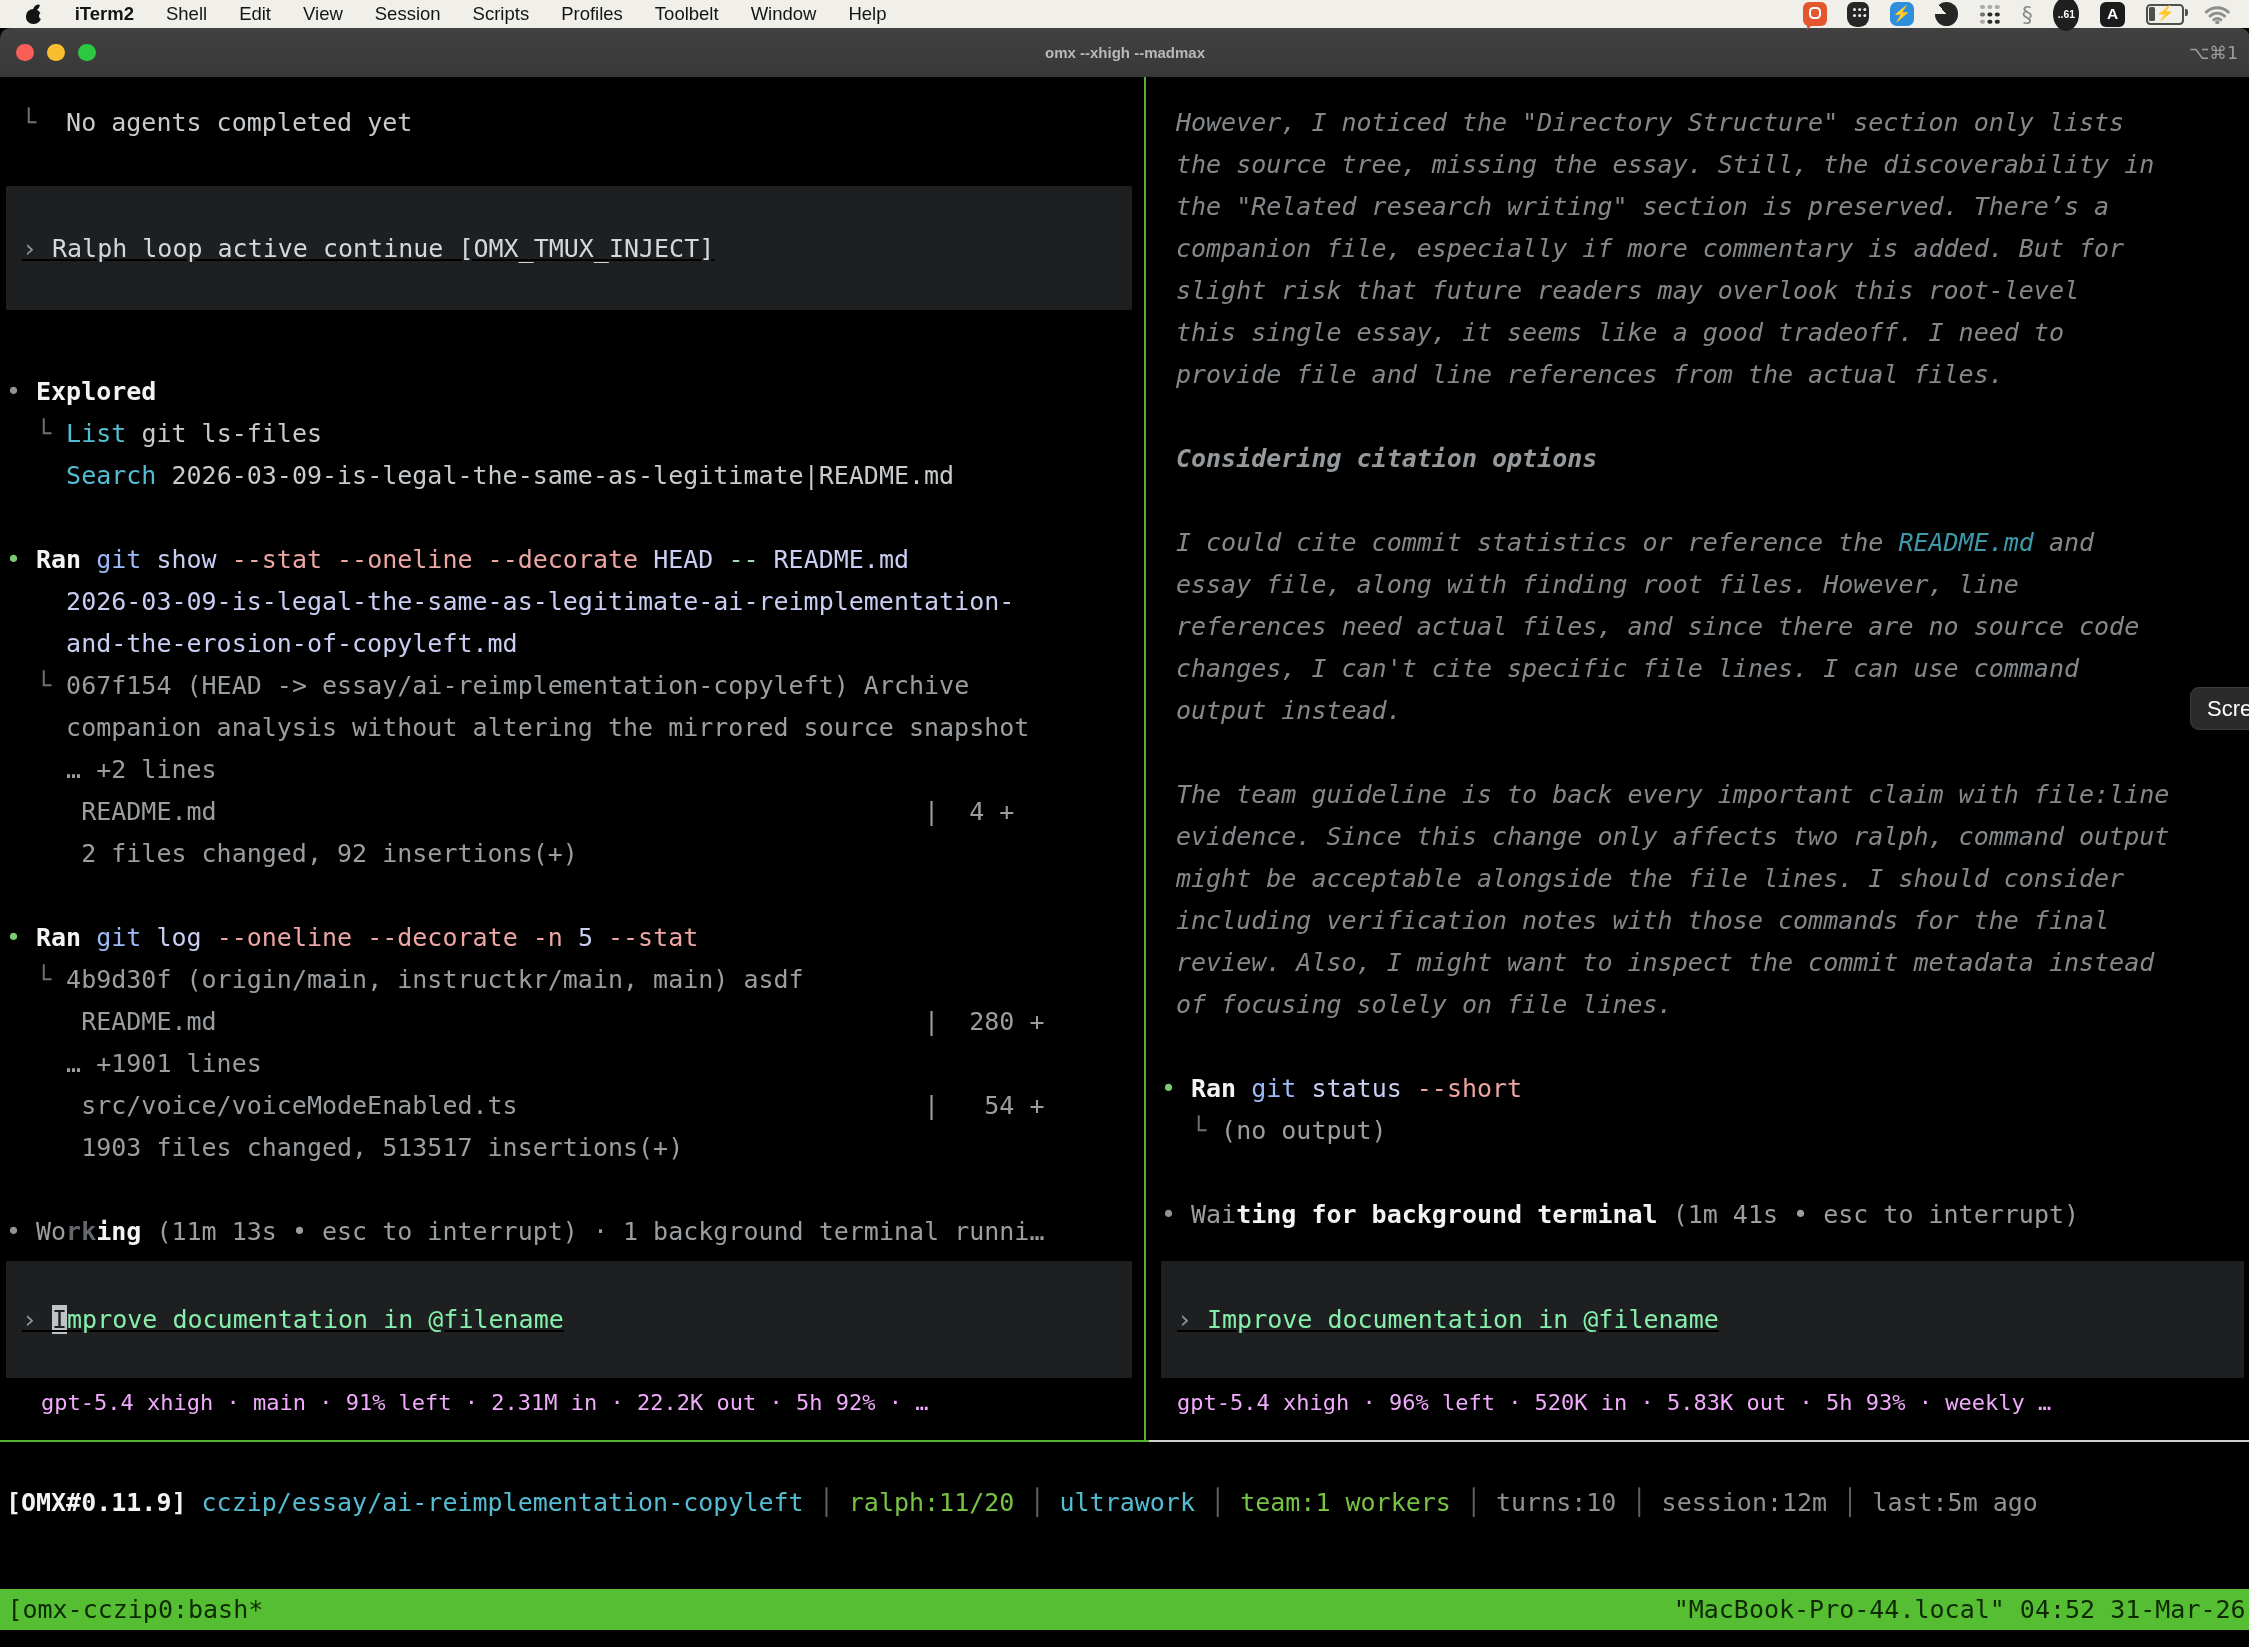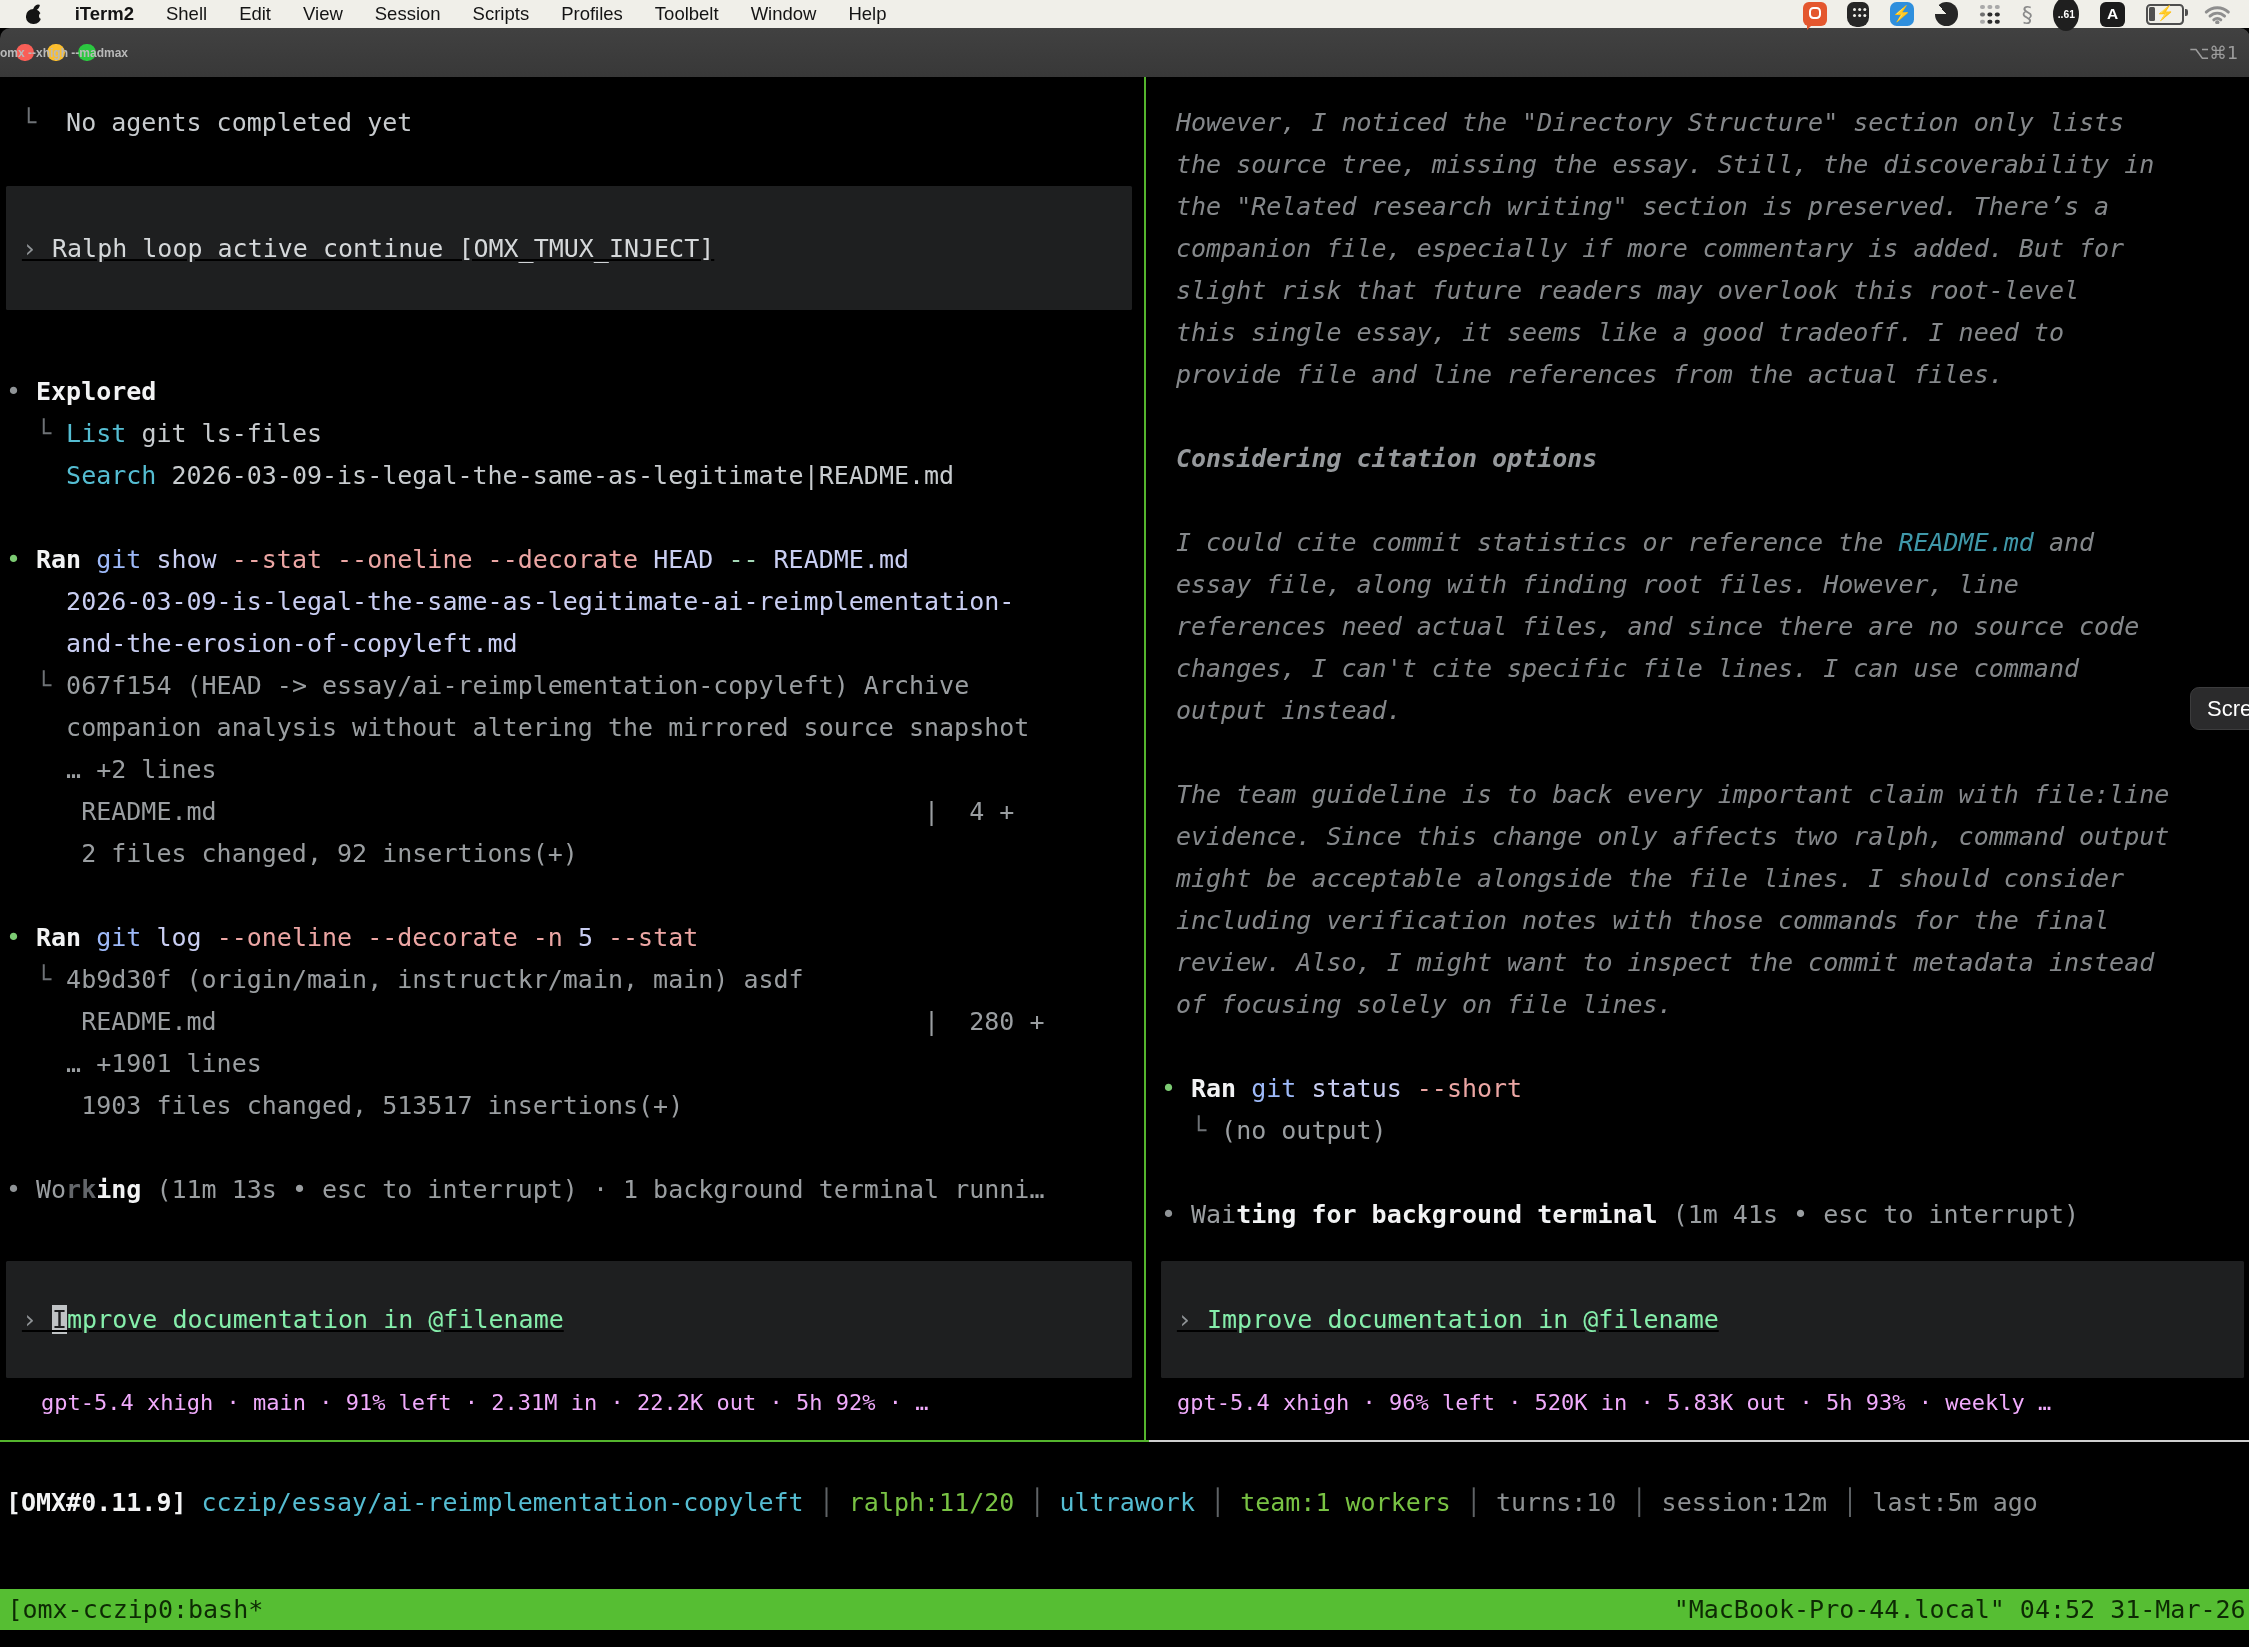--- a/index.html
+++ b/index.html
@@ -45,22 +45,22 @@
 
   
   .window{position:absolute;top:28px;left:0;right:0;bottom:0;background:#000;
           border-top-left-radius:10.3px;border-top-right-radius:10.3px;overflow:hidden;}
   .titlebar{position:absolute;top:0;left:0;right:0;height:49px;background:linear-gradient(#414141,#383838);
             border-bottom:0.7px solid #232323;display:flex;align-items:center;}
   .tl{width:17.7px;height:17.7px;border-radius:50%;margin-left:13.3px;flex:0 0 auto;}
   .tl.red{background:#f95f57;margin-left:16px;}
   .tl.yellow{background:#fbbe2e;}
   .tl.green{background:#2bc840;}
-  .wtitle{position:absolute;left:0;right:0;
-          font-family:"Liberation Sans",sans-serif;font-weight:bold;font-size:12px;color:#b9b9b9;}
+  .wtitle{position:absolute;left:0;right:0;text-align:center;
+          font-family:"Liberation Sans",sans-serif;font-weight:bold;font-size:15px;color:#b9b9b9;}
   .wshort{position:absolute;right:11.8px;font-size:17.7px;color:#9d9d9d;font-family:"DejaVu Sans",sans-serif;}
 
   .term{position:absolute;top:49px;left:0;right:0;bottom:59px;background:#000;}
 
   .pane{position:absolute;top:0;height:1363px;box-sizing:border-box;padding-top:25px;
         display:flex;flex-direction:column;overflow:hidden;text-decoration:underline;}
   .pane-left{left:0;width:1138px;}
   .pane-right{left:1155px;right:0;}
   .vdiv{position:absolute;left:1144px;top:0;height:1365px;width:2.2px;background:#54b42d;}
   .hb-l{position:absolute;top:1363px;left:0;width:1149px;height:2.2px;background:#54b42d;}
@@ -175,20 +175,21 @@
           <div class="line"><span class="tree">  └ </span><span class="dm">067f154 (HEAD -&gt; essay/ai-reimplementation-copyleft) Archive</span></div>
           <div class="line"><span class="dm">    companion analysis without altering the mirrored source snapshot</span></div>
           <div class="line"><span class="dm">    … +2 lines</span></div>
           <div class="line"><span class="dm">     README.md                                               |  4 +</span></div>
           <div class="line"><span class="dm">     2 files changed, 92 insertions(+)</span></div>
           <div class="line"></div>
           <div class="line"><span class="gb">• </span><span class="wb">Ran </span><span class="bl">git </span><span class="lv">log </span><span class="pk">--oneline --decorate -n </span><span class="lv">5 </span><span class="pk">--stat</span></div>
           <div class="line"><span class="tree">  └ </span><span class="dm">4b9d30f (origin/main, instructkr/main, main) asdf</span></div>
           <div class="line"><span class="dm">     README.md                                               |  280 +</span></div>
           <div class="line"><span class="dm">    … +1901 lines</span></div>
+          <div class="line"><span class="dm">     src/voice/voiceModeEnabled.ts                           |   54 +</span></div>
           <div class="line"><span class="dm">     1903 files changed, 513517 insertions(+)</span></div>
           <div class="line"></div>
           <div class="line"><span class="bu">• </span><span class="dm">Wo</span><span class="shim">rk</span><span class="wb">ing</span><span class="dm"> (11m 13s • esc to interrupt) · 1 background terminal runni…</span></div>
         </div>
       <div class="ibox box-bottom">
         <span class="prompt">› </span><span class="cursor">I</span><span class="ph">mprove documentation in @filename</span>
       </div>
       <div class="statusline">gpt-5.4 xhigh · main · 91% left · 2.31M in · 22.2K out · 5h 92% · …</div>
     </div>
 

